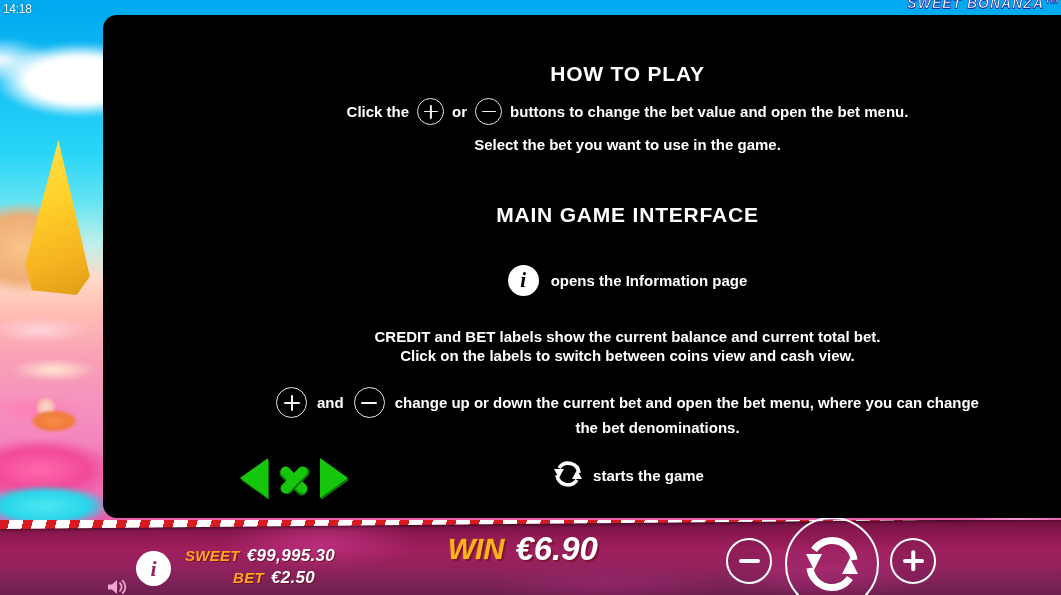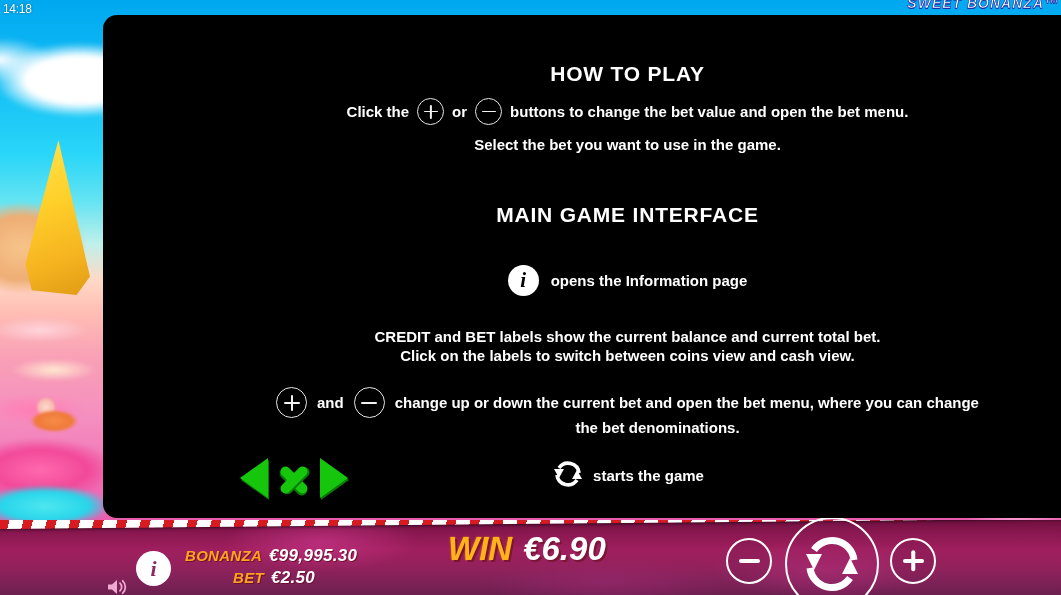--- a/index.html
+++ b/index.html
@@ -153,21 +153,21 @@
   }
 
   #credit-block { position:absolute; left:185px; top:546px; z-index:33; text-align:right; width:130px;
     font-weight:bold; font-size:15px; letter-spacing:.3px; font-style:italic; }
   #bet-block { position:absolute; left:185px; top:568px; z-index:33; text-align:right; width:130px;
     font-weight:bold; font-size:15px; letter-spacing:.3px; font-style:italic; }
   .lbl-orange { color:#ffa21e; text-shadow:1px 1px 0 #6d1030; }
   .val-white  { color:#ffffff; text-shadow:1px 1px 0 #6d1030; margin-left:7px; font-size:17px; }
 
   #win-block { position:absolute; left:448px; top:530px; z-index:33; display:flex; align-items:center; gap:11px; }
-  #win-label { color:#ffb219; font-size:33px; font-weight:bold; font-style:italic;
+  #win-label { color:#ffb219; font-size:29px; font-weight:bold; font-style:italic;
     text-shadow:2px 2px 0 #7a1533, 0 0 2px #ff8a00; letter-spacing:0px; }
   #win-value { color:#ffffff; font-size:33px; font-weight:bold; font-style:italic;
     text-shadow:2px 2px 0 #7a1533; }
 
   #minus-btn-bottom {
     position:absolute; left:726px; top:538px; width:46px; height:46px; z-index:33;
     border-radius:50%; border:2px solid #ffffff;
     background:rgba(120,25,80,.35);
     display:flex; align-items:center; justify-content:center;
   }
@@ -311,21 +311,21 @@
   <svg width="24" height="18" viewBox="0 0 24 18" aria-hidden="true">
     <path d="M2 6.5 h4 L11 2 v14 L6 11.5 H2 Z" fill="#f0a8cf"></path>
     <path d="M14 5.2 a5.2 5.2 0 0 1 0 7.6" stroke="#f0a8cf" stroke-width="1.8" fill="none" stroke-linecap="round"></path>
     <path d="M16.7 2.8 a8.6 8.6 0 0 1 0 12.4" stroke="#f0a8cf" stroke-width="1.8" fill="none" stroke-linecap="round"></path>
   </svg>
 </div>
 
 <div id="info-btn-bottom">i</div>
 
 <div id="credit-block">
-  <span class="lbl-orange">BONANZA</span><span class="val-white">€99,995.30</span>
+  <span class="lbl-orange">SWEET</span><span class="val-white">€99,995.30</span>
 </div>
 <div id="bet-block">
   <span class="lbl-orange">BET</span><span class="val-white">€2.50</span>
 </div>
 
 <div id="win-block">
   <span id="win-label">WIN</span>
   <span id="win-value">€6.90</span>
 </div>
 

